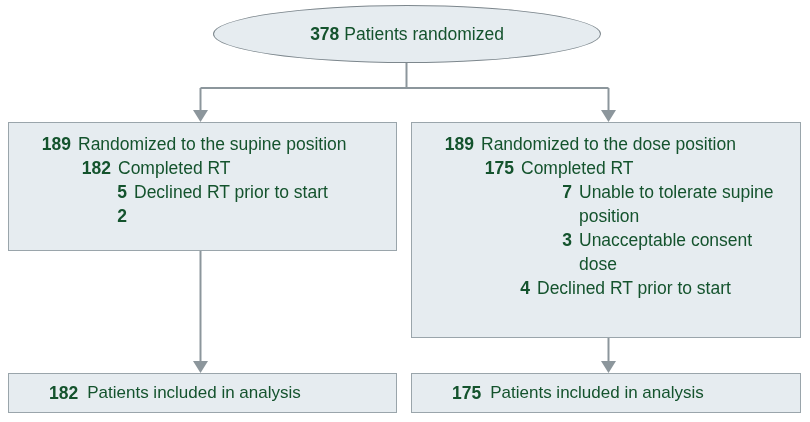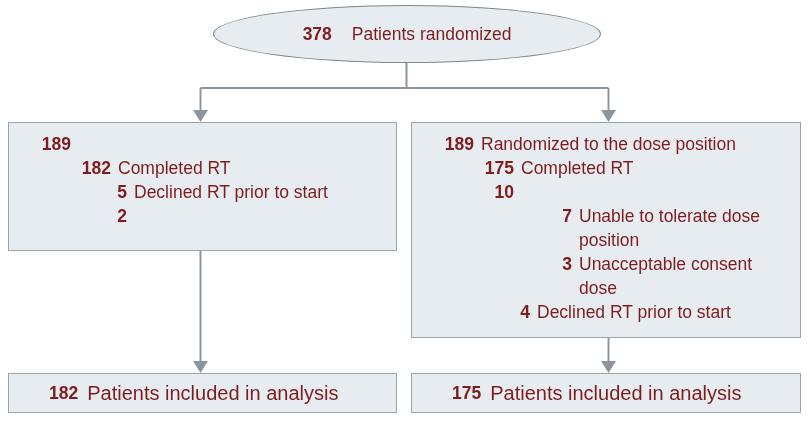--- a/index.html
+++ b/index.html
@@ -27,21 +27,21 @@
     height: 422px;
     pointer-events: none;
   }
 
   
   .node {
     position: absolute;
     box-sizing: border-box;
     background: #e6ecf0;
     border: 1px solid #9aa5ab;
-    color: #7f1d1d;
+    color: #14532d;
   }
   .node.ellipse {
     border-radius: 50%;
     display: flex;
     align-items: center;
     justify-content: center;
     border-color: #7d878d;
   }
 
   
@@ -113,35 +113,35 @@
   .centerline {
     display: flex;
     align-items: baseline;
     justify-content: center;
     font-size: 17.5px;
   }
   .centerline .num {
     font-weight: bold;
   }
   .centerline .txt {
-    padding-left: 20px;
+    padding-left: 5px;
   }
   .terminal-inner {
     height: 100%;
     display: flex;
     align-items: center;
     padding-left: 40px;
     box-sizing: border-box;
   }
   .terminal-inner .num {
     font-weight: bold;
     font-size: 17.5px;
   }
   .terminal-inner .txt {
-    font-size: 20px;
+    font-size: 17px;
     padding-left: 9px;
   }
 </style>
 </head>
 <body>
 
 <div id="diagram">
 
   <svg id="connector-layer" viewBox="0 0 810 422" width="810" height="422" xmlns="http://www.w3.org/2000/svg">
     <g stroke="#8c969c" stroke-width="2" fill="none">
@@ -171,20 +171,21 @@
       <span class="num">378</span>
       <span class="txt">Patients randomized</span>
     </div>
   </div>
 
   <div class="node" id="node-supine">
     <div class="rows">
 
       <div class="row lvl0">
         <span class="num">189</span>
+        <span class="txt">Randomized to the supine position</span>
       </div>
 
       <div class="row lvl1">
         <span class="num">182</span>
         <span class="txt">Completed RT</span>
       </div>
 
       <div class="row lvl2">
         <span class="num">5</span>
         <span class="txt">Declined RT prior to start</span>
@@ -204,26 +205,25 @@
         <span class="num">189</span>
         <span class="txt">Randomized to the dose position</span>
       </div>
 
       <div class="row lvl1">
         <span class="num">175</span>
         <span class="txt">Completed RT</span>
       </div>
 
       <div class="row lvl1">
-        <span class="num">10</span>
       </div>
 
       <div class="row lvl3 wrap">
         <span class="num">7</span>
-        <span class="txt">Unable to tolerate dose position</span>
+        <span class="txt">Unable to tolerate supine position</span>
       </div>
 
       <div class="row lvl3">
         <span class="num">3</span>
         <span class="txt">Unacceptable consent dose</span>
       </div>
 
       <div class="row lvl2">
         <span class="num">4</span>
         <span class="txt">Declined RT prior to start</span>

